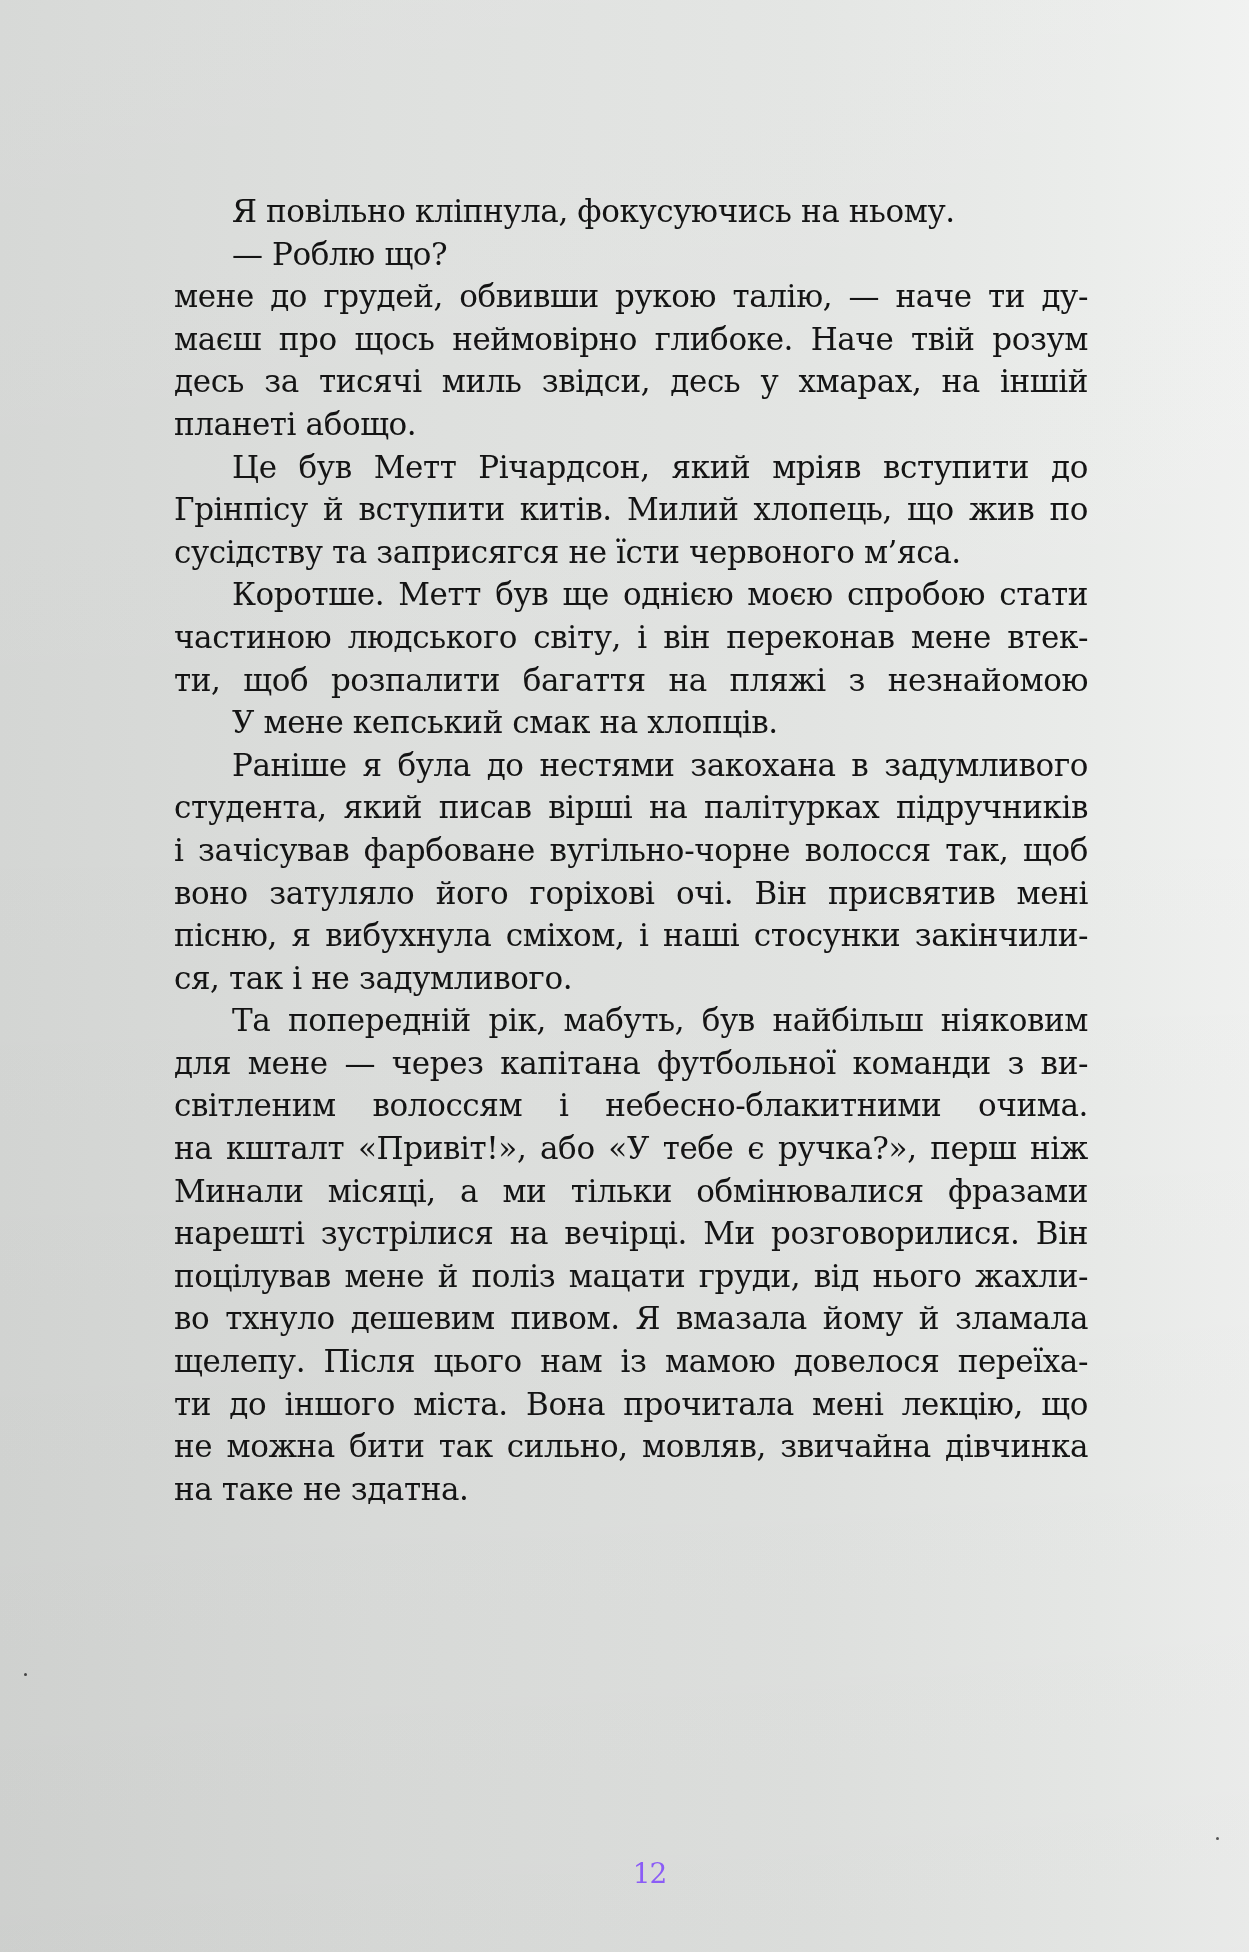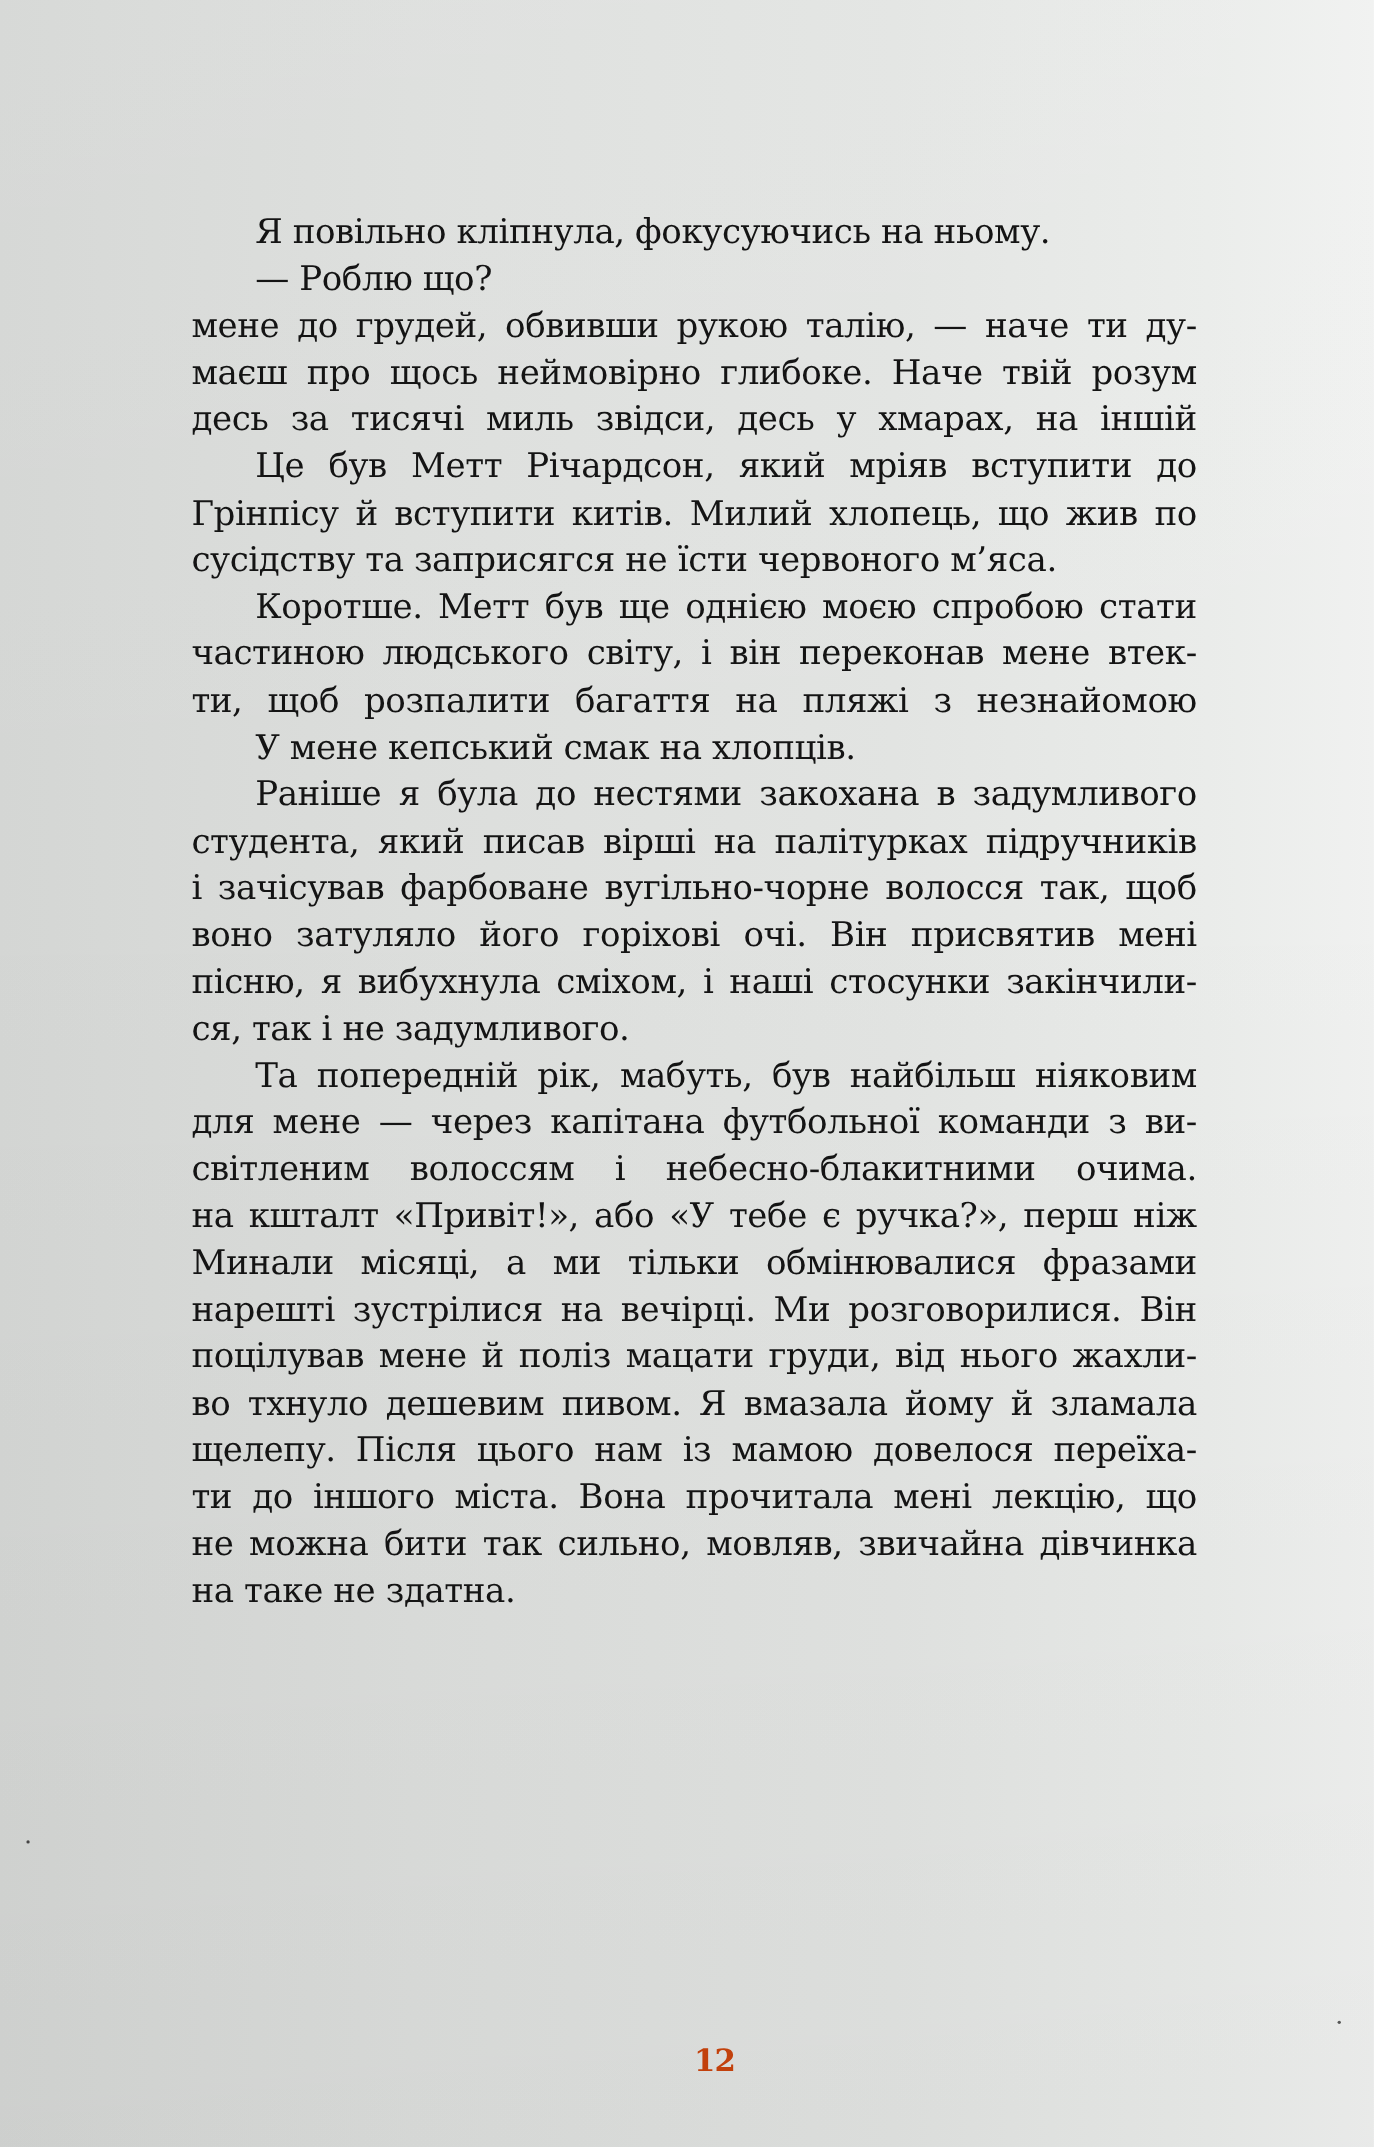--- a/index.html
+++ b/index.html
@@ -45,23 +45,23 @@
     .line.last {
       text-align-last: left;
     }
     .page-number {
       position: absolute;
       left: 0;
       width: 100%;
       top: 1857px;
       text-align: center;
       font-family: "DejaVu Serif", serif;
-      font-weight: bold;
+      font-weight: normal;
       font-size: 28px;
-      color: #c2410c;
+      color: #8b5cf6;
       letter-spacing: -1px;
       padding-left: 50px;
       box-sizing: border-box;
     }
     .speck {
       position: absolute;
       left: 24px;
       top: 1673px;
       width: 3px;
       height: 3px;
@@ -82,20 +82,21 @@
 <body>
 
 <div class="page-shade"></div>
 
 <div class="text-block" id="text-block">
     <span class="line indent last">Я повільно кліпнула, фокусуючись на ньому.</span>
     <span class="line indent last">— Роблю що?</span>
     <span class="line">мене до грудей, обвивши рукою талію, — наче ти ду-</span>
     <span class="line">маєш про щось неймовірно глибоке. Наче твій розум</span>
     <span class="line">десь за тисячі миль звідси, десь у хмарах, на іншій</span>
+    <span class="line last">планеті абощо.</span>
     <span class="line indent">Це був Метт Річардсон, який мріяв вступити до</span>
     <span class="line">Грінпісу й вступити китів. Милий хлопець, що жив по</span>
     <span class="line last">сусідству та заприсягся не їсти червоного м’яса.</span>
     <span class="line indent">Коротше. Метт був ще однією моєю спробою стати</span>
     <span class="line">частиною людського світу, і він переконав мене втек-</span>
     <span class="line">ти, щоб розпалити багаття на пляжі з незнайомою</span>
     <span class="line indent last">У мене кепський смак на хлопців.</span>
     <span class="line indent">Раніше я була до нестями закохана в задумливого</span>
     <span class="line">студента, який писав вірші на палітурках підручників</span>
     <span class="line">і зачісував фарбоване вугільно-чорне волосся так, щоб</span>

